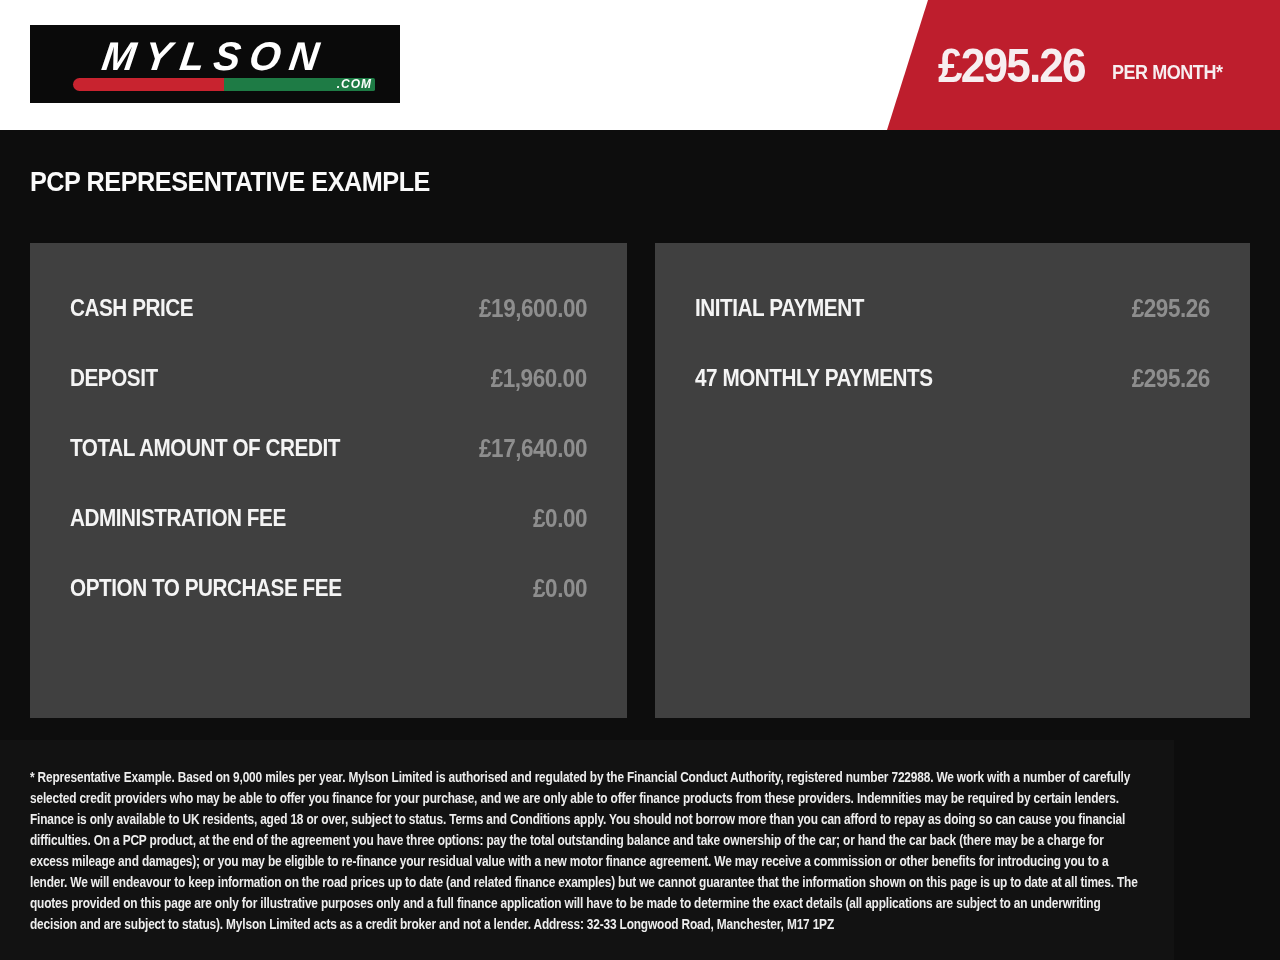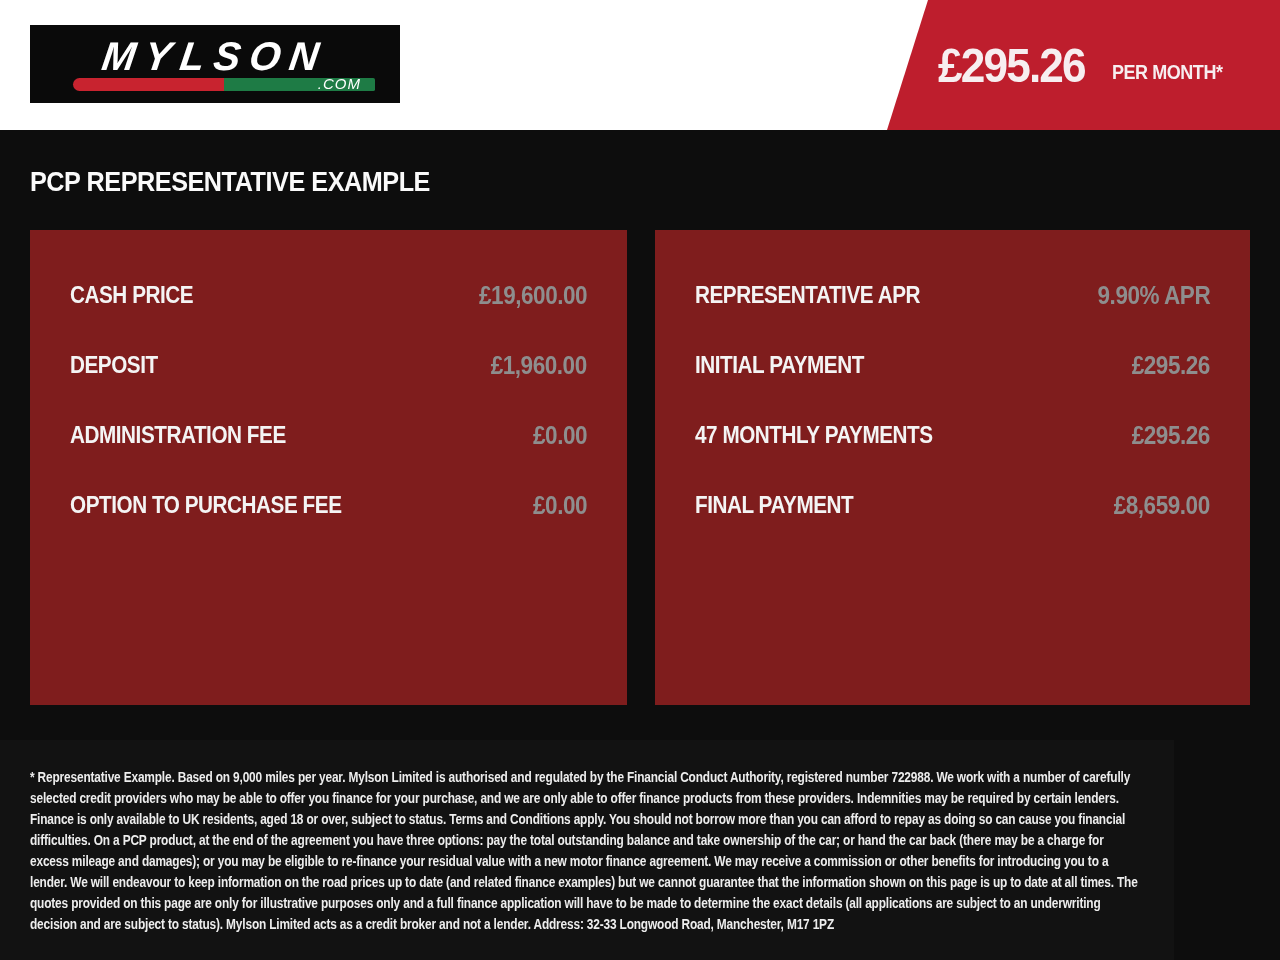--- a/index.html
+++ b/index.html
@@ -21,22 +21,22 @@
     font-size:40px;letter-spacing:9px;
     transform:skewX(-8deg);
     white-space:nowrap;
   }
   .logo-bar{
     position:absolute;left:43px;bottom:12px;width:302px;height:13px;
     background:linear-gradient(to right,#c8232f 0,#c8232f 50%,#1e7b45 50%,#1e7b45 100%);
     border-radius:7px 2px 2px 7px;
   }
   .logo-tld{
-    position:absolute;right:14px;top:-1px;
-    color:#ffffff;font-weight:normal;font-style:italic;font-size:15px;line-height:14px;
+    position:absolute;right:3px;top:-1px;
+    color:#ffffff;font-weight:bold;font-style:italic;font-size:12px;line-height:14px;
     letter-spacing:1px;
   }
   .price-banner{
     position:absolute;left:850px;top:0;width:430px;height:130px;
     background:#be1e2d;
     clip-path:polygon(78px 0,430px 0,430px 130px,37px 130px);
     display:flex;align-items:center;
   }
   .price-amount{
     margin-left:88px;
@@ -52,21 +52,21 @@
   }
 
   
   .page-title{
     position:absolute;left:30px;top:166px;margin:0;
     color:#fafafa;font-size:28px;font-weight:bold;letter-spacing:-0.5px;
     display:block;transform:scaleX(.9);transform-origin:left center;
     white-space:nowrap;
   }
   .panel{
-    position:absolute;top:230px;height:475px;background:#7f1d1d;
+    position:absolute;top:243px;height:475px;background:#404040;
     box-sizing:border-box;padding:30px 40px 0;
   }
   .panel-left{left:30px;width:597px;}
   .panel-right{left:655px;width:595px;}
   .finance-row{
     height:70px;display:flex;justify-content:space-between;align-items:center;
   }
   .finance-label{
     color:#f4f4f4;font-size:23px;font-weight:bold;letter-spacing:-0.5px;
     display:inline-block;transform:scaleX(.9);transform-origin:left center;
@@ -112,45 +112,41 @@
   <section class="panel panel-left">
     <div class="finance-row">
       <span class="finance-label">CASH PRICE</span>
       <span class="finance-value">£19,600.00</span>
     </div>
     <div class="finance-row">
       <span class="finance-label">DEPOSIT</span>
       <span class="finance-value">£1,960.00</span>
     </div>
     <div class="finance-row">
+      <span class="finance-label">TOTAL AMOUNT OF CREDIT</span>
+      <span class="finance-value">£17,640.00</span>
+    </div>
+    <div class="finance-row">
       <span class="finance-label">ADMINISTRATION FEE</span>
       <span class="finance-value">£0.00</span>
     </div>
     <div class="finance-row">
       <span class="finance-label">OPTION TO PURCHASE FEE</span>
       <span class="finance-value">£0.00</span>
     </div>
   </section>
 
   <section class="panel panel-right">
     <div class="finance-row">
-      <span class="finance-label">REPRESENTATIVE APR</span>
-      <span class="finance-value">9.90% APR</span>
-    </div>
-    <div class="finance-row">
       <span class="finance-label">INITIAL PAYMENT</span>
       <span class="finance-value">£295.26</span>
     </div>
     <div class="finance-row">
       <span class="finance-label">47 MONTHLY PAYMENTS</span>
       <span class="finance-value">£295.26</span>
-    </div>
-    <div class="finance-row">
-      <span class="finance-label">FINAL PAYMENT</span>
-      <span class="finance-value">£8,659.00</span>
     </div>
   </section>
 
   <div class="footer">
     <p class="disclaimer">* Representative Example. Based on 9,000 miles per year. Mylson Limited is authorised and regulated by the Financial Conduct Authority, registered number 722988. We work with a number of carefully selected credit providers who may be able to offer you finance for your purchase, and we are only able to offer finance products from these providers. Indemnities may be required by certain lenders. Finance is only available to UK residents, aged 18 or over, subject to status. Terms and Conditions apply. You should not borrow more than you can afford to repay as doing so can cause you financial difficulties. On a PCP product, at the end of the agreement you have three options: pay the total outstanding balance and take ownership of the car; or hand the car back (there may be a charge for excess mileage and damages); or you may be eligible to re-finance your residual value with a new motor finance agreement. We may receive a commission or other benefits for introducing you to a lender. We will endeavour to keep information on the road prices up to date (and related finance examples) but we cannot guarantee that the information shown on this page is up to date at all times. The quotes provided on this page are only for illustrative purposes only and a full finance application will have to be made to determine the exact details (all applications are subject to an underwriting decision and are subject to status). Mylson Limited acts as a credit broker and not a lender. Address: 32-33 Longwood Road, Manchester, M17 1PZ</p>
   </div>
 
 </div>
 
 </body></html>

